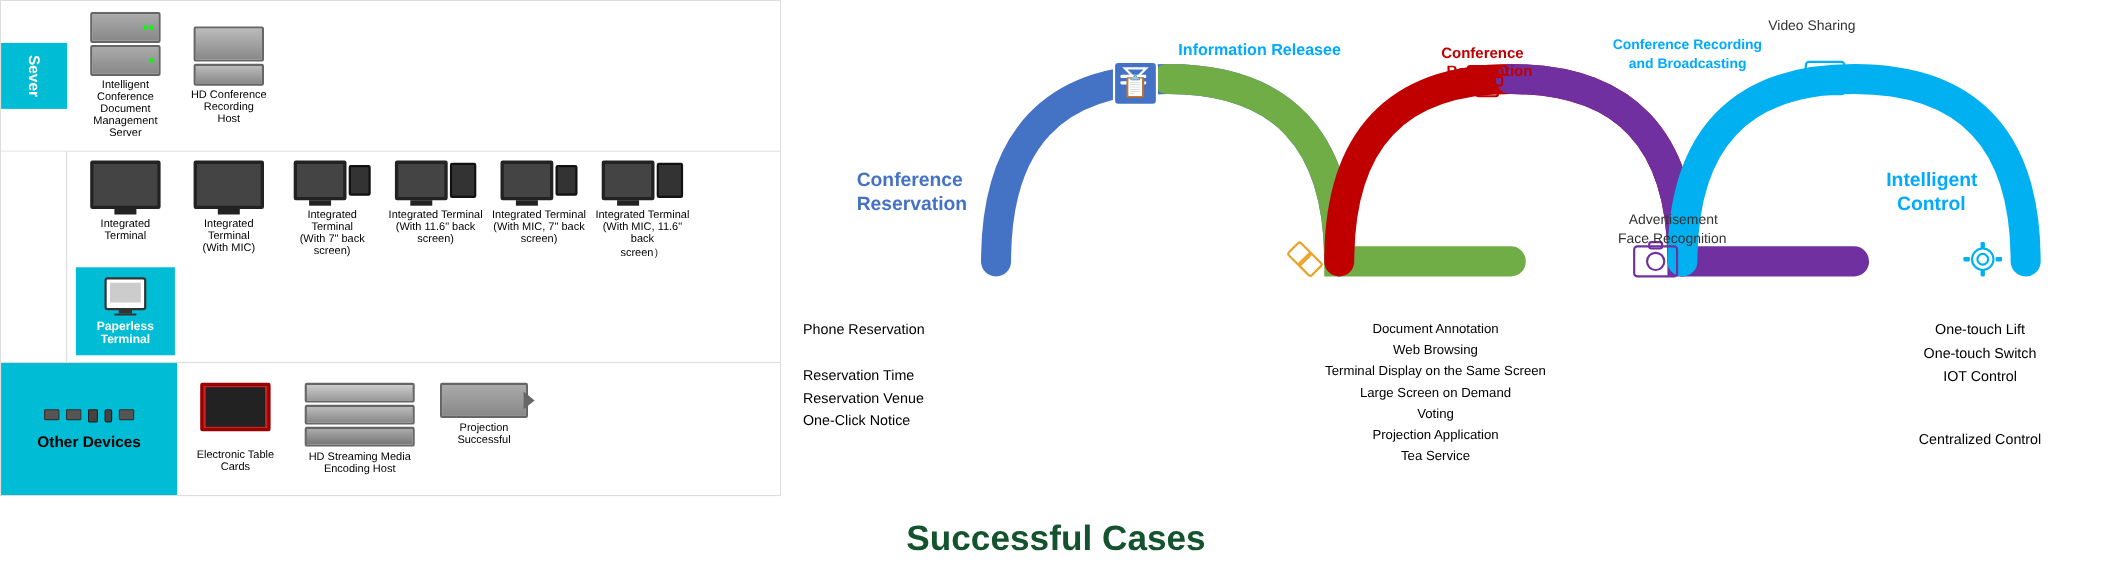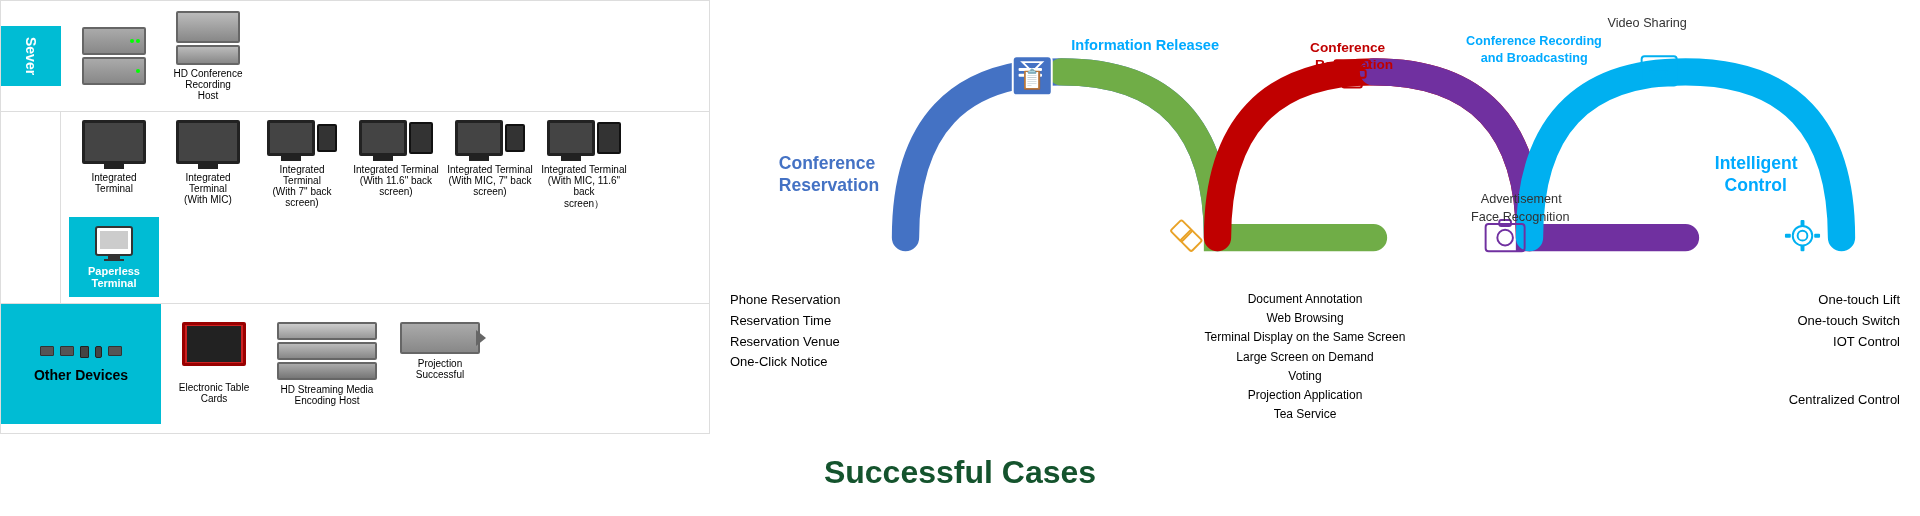--- a/index.html
+++ b/index.html
@@ -242,21 +242,21 @@
       align-items: flex-start;
       width: 180px;
     }
 
     .feature-col.center-right {
       align-items: center;
       width: 220px;
     }
 
     .feature-col.right {
-      align-items: flex-end;
+      align-items: center;
       width: 200px;
     }
 
     
     .cases-section {
       text-align: center;
       padding: 20px 0 10px;
     }
 
     .cases-title {
@@ -318,20 +318,21 @@
       <div class="server-items">
 
         <div class="device-item">
           <div class="server-shape">
             <div class="led-dot"></div>
             <div class="led-dot"></div>
           </div>
           <div class="server-shape" style="margin-top:2px;">
             <div class="led-dot"></div>
           </div>
+          <div style="font-size:10px;margin-top:3px;text-align:center;">Intelligent Conference<br>Document Management<br>Server</div>
         </div>
 
         <div class="device-item">
           <div class="rack-shape"></div>
           <div class="rack-shape" style="margin-top:2px;height:20px;"></div>
           <div style="font-size:10px;margin-top:3px;text-align:center;">HD Conference Recording<br>Host</div>
         </div>
       </div>
     </div>
 
@@ -504,21 +505,21 @@
 
         <text x="1010" y="160" fill="#00aaff" font-size="18" font-weight="bold">Intelligent</text>
         <text x="1020" y="182" fill="#00aaff" font-size="18" font-weight="bold">Control</text>
       </svg>
     </div>
 
     <div class="features-area">
 
       <div class="feature-col left">
         <div style="font-size:13px;text-align:center;">Phone Reservation</div>
-        <div style="font-size:13px;">Reservation Time</div>
+        <div style="font-size:13px;margin-top:20px;">Reservation Time</div>
         <div style="font-size:13px;">Reservation Venue</div>
         <div style="font-size:13px;">One-Click Notice</div>
       </div>
 
       <div style="flex:1;"></div>
 
       <div class="feature-col center-right" style="text-align:center;">
         <div style="font-size:12px;">Document Annotation</div>
         <div style="font-size:12px;">Web Browsing</div>
         <div style="font-size:12px;">Terminal Display on the Same Screen</div>

